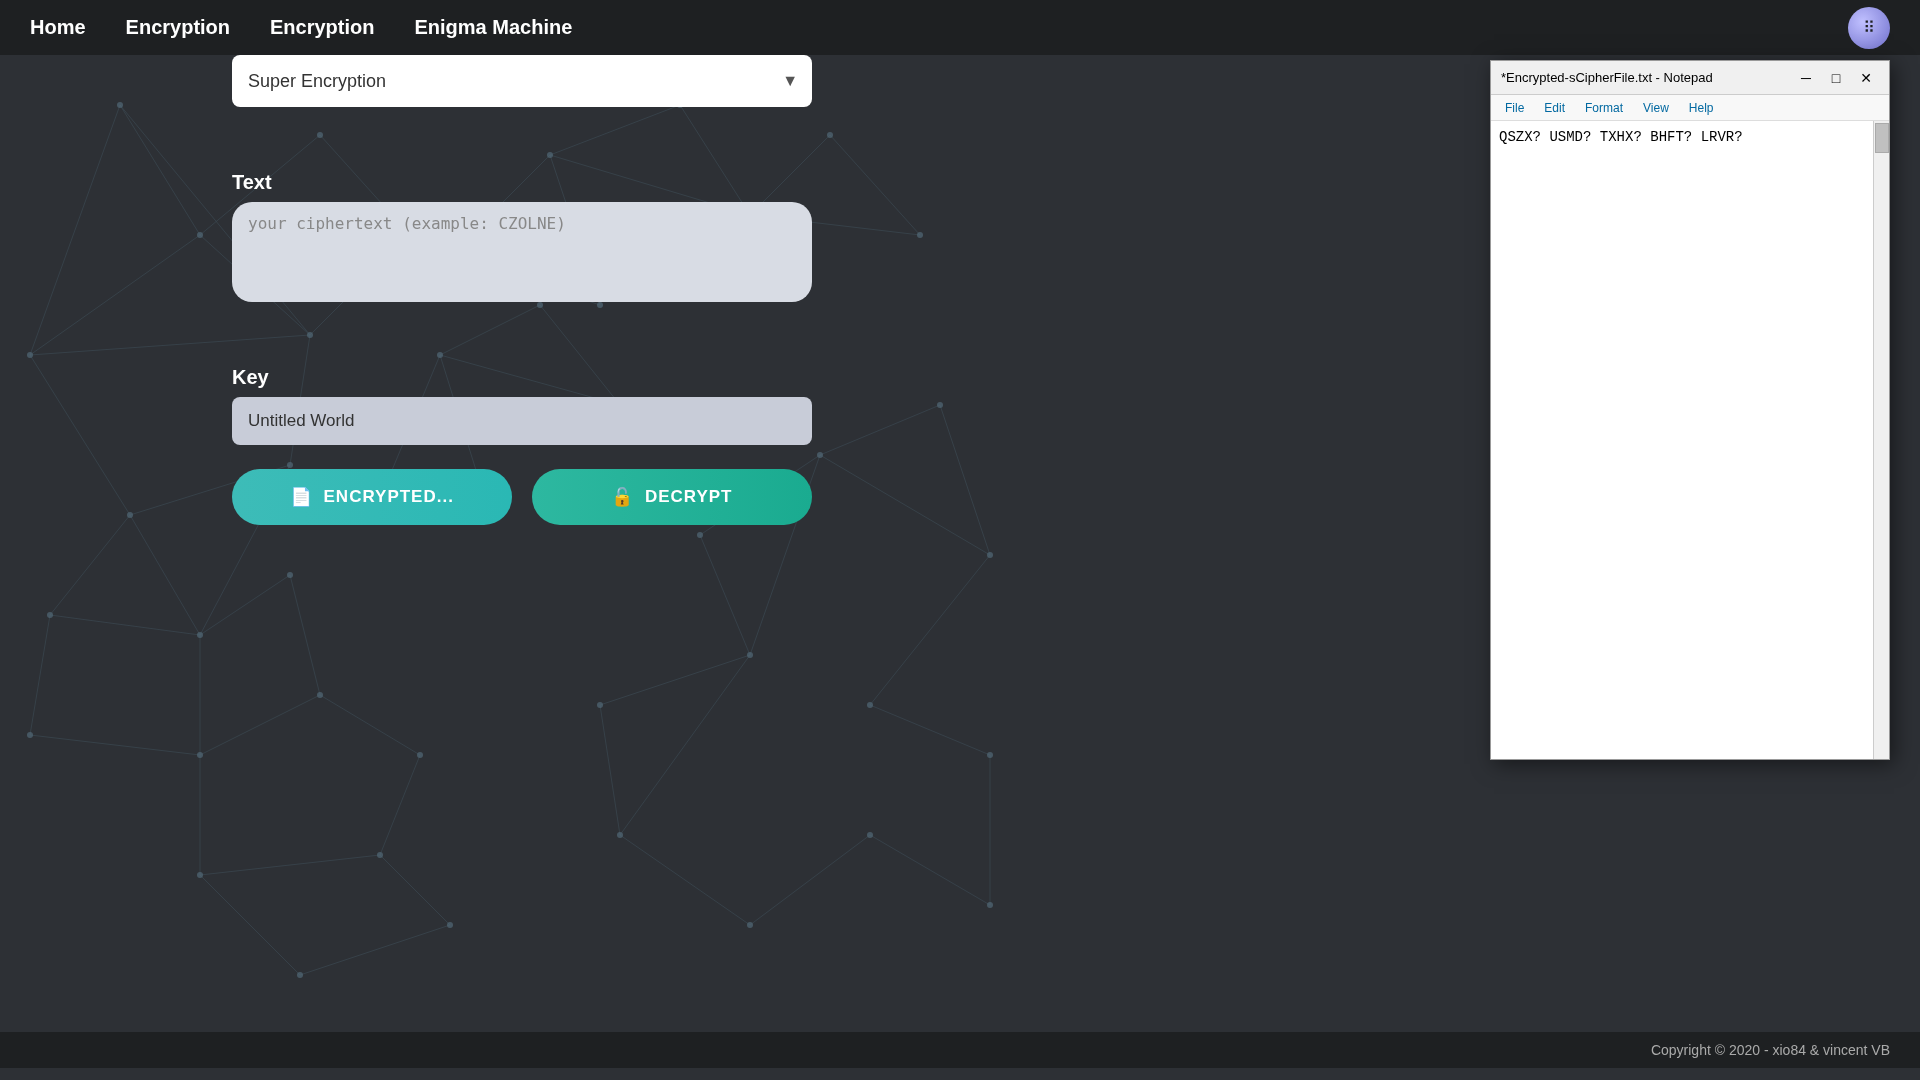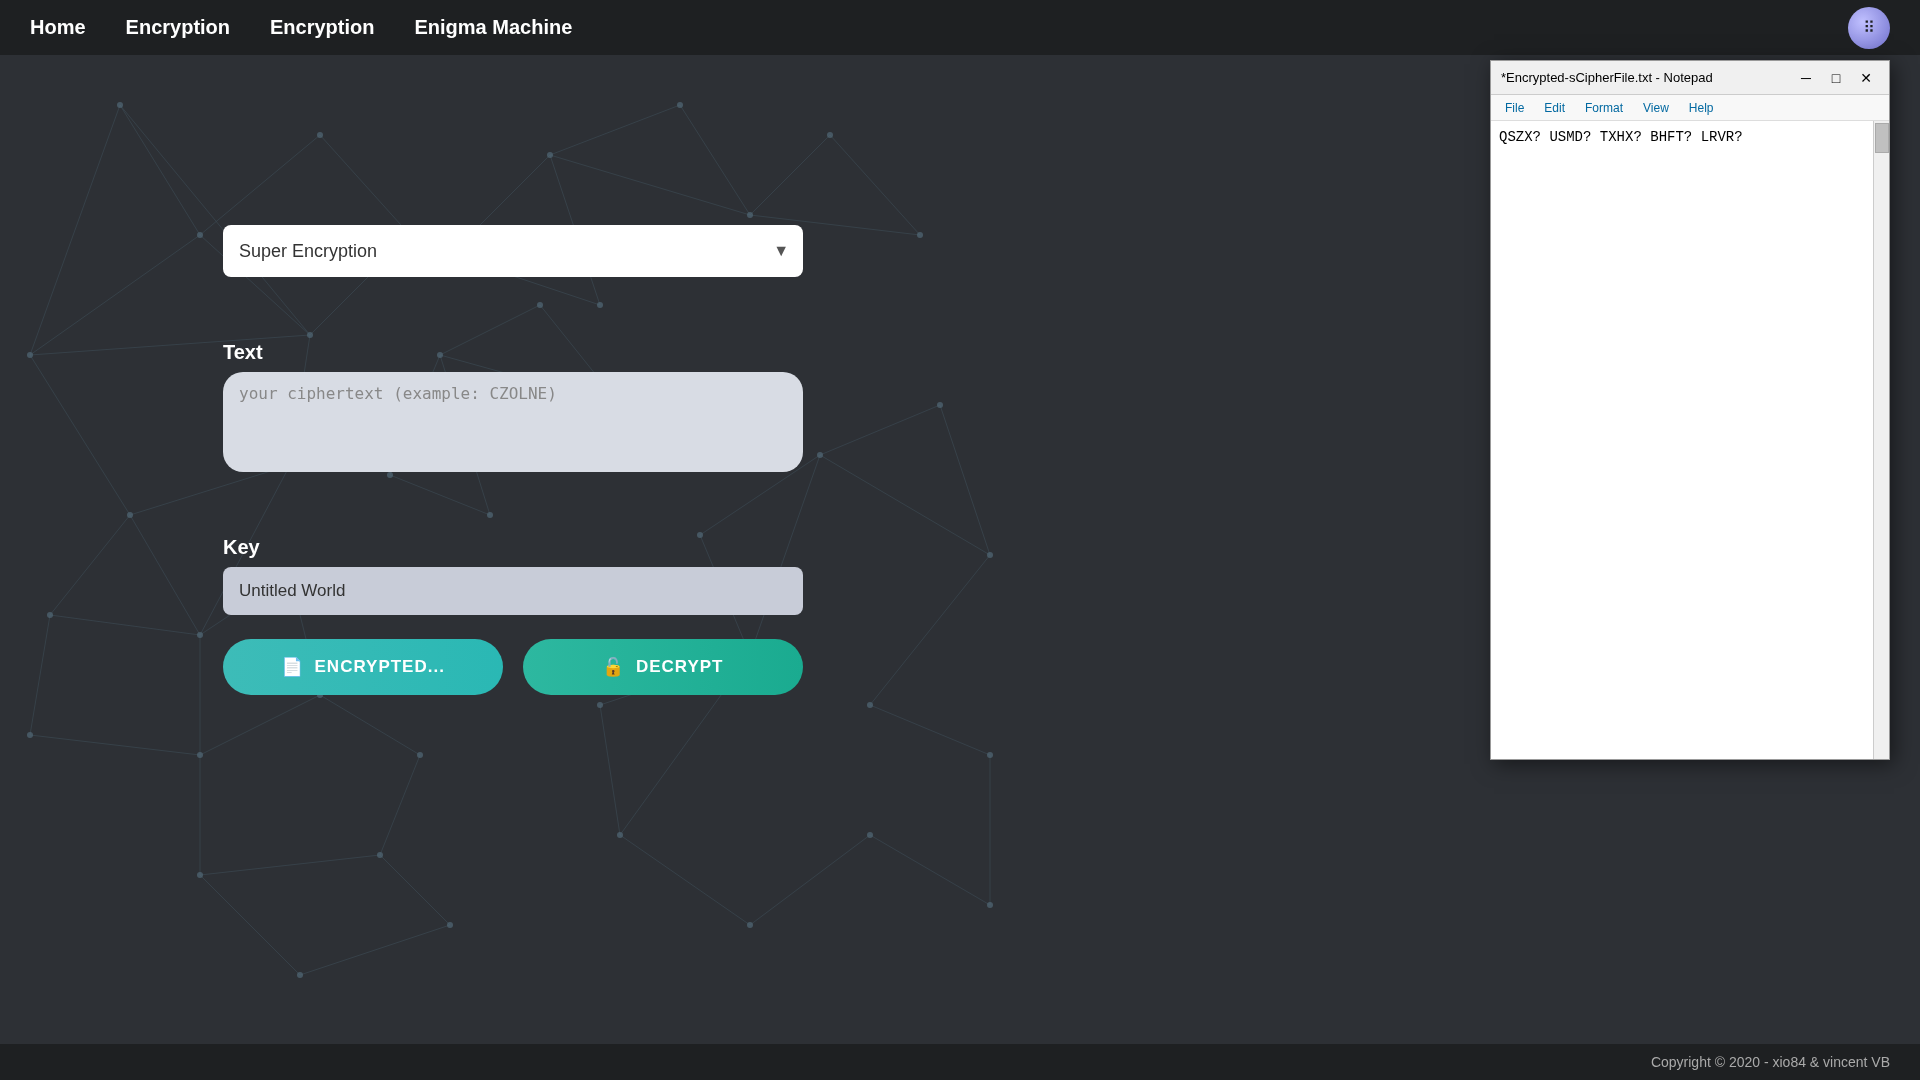--- a/index.html
+++ b/index.html
@@ -66,27 +66,26 @@
       left: 0;
       width: 100%;
       height: 100%;
       opacity: 0.35;
     }
 
     
     #main-content {
       position: absolute;
       top: 55px;
-      left: 3px;
+      left: 12px;
       width: 1020px;
       height: 970px;
       display: flex;
       flex-direction: column;
       align-items: center;
-      padding-top: 170px;
     }
 
     #form-container {
       width: 580px;
       display: flex;
       flex-direction: column;
       gap: 0;
     }
 
     
@@ -202,21 +201,21 @@
       text-transform: uppercase;
     }
 
     .btn-icon {
       font-size: 18px;
     }
 
     
     #footer {
       position: absolute;
-      bottom: 0;
+      bottom: 12px;
       left: 0;
       width: 1920px;
       height: 36px;
       background-color: #1e2022;
       display: flex;
       align-items: center;
       justify-content: flex-end;
       padding-right: 30px;
       z-index: 10;
     }

